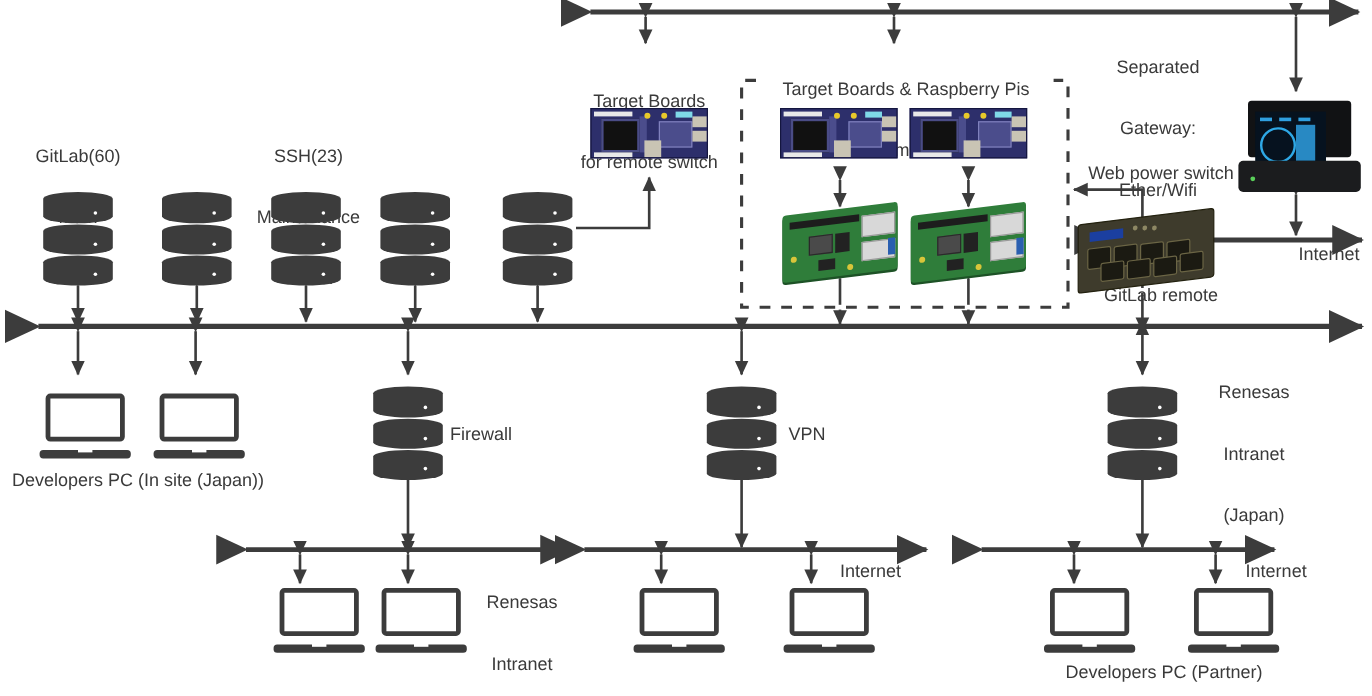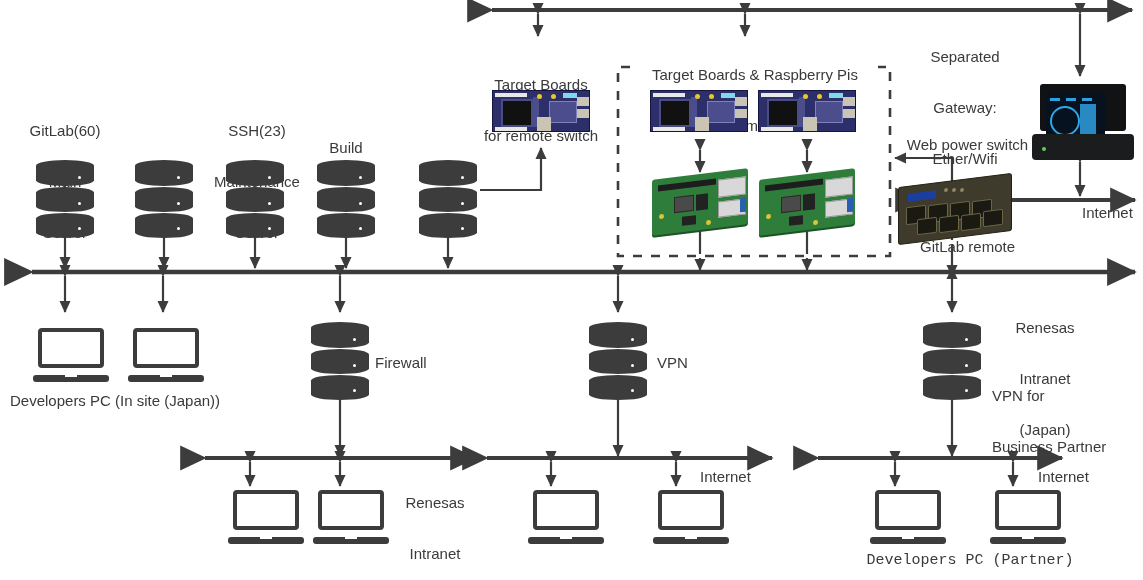--- a/index.html
+++ b/index.html
@@ -160,24 +160,20 @@
 
   <div class="lbl c" style="left:0px;top:88px;width:130px;">
     <div>GitLab(60)</div>
     <div>Main</div>
     <div>Server</div>
   </div>
   <div class="lbl c" style="left:192px;top:88px;width:130px;">
     <div>SSH(23)</div>
     <div>Maintenance</div>
     <div>Server</div>
-  </div>
-  <div class="lbl c" style="left:291px;top:105px;width:110px;">
-    <div>Build</div>
-    <div>Servers</div>
   </div>
 
   <div class="dbicon" style="left:36px;top:160px;width:58px;height:78px;">
     <div class="band" style="top:0px;height:26px;">
         <div class="dot" style="top:16px;"></div>
       </div>
     <div class="band" style="top:27px;height:25px;">
         <div class="dot" style="top:15px;"></div>
       </div>
     <div class="band" style="top:53px;height:25px;">
@@ -392,24 +388,20 @@
     <div class="band" style="top:0px;height:26px;">
         <div class="dot" style="top:16px;"></div>
       </div>
     <div class="band" style="top:27px;height:25px;">
         <div class="dot" style="top:15px;"></div>
       </div>
     <div class="band" style="top:53px;height:25px;">
         <div class="dot" style="top:14px;"></div>
       </div>
   </div>
-  <div class="lbl l" style="left:992px;top:353px;width:150px;">
-    <div>VPN for</div>
-    <div>Business Partner</div>
-  </div>
 
   <div class="laptop" style="left:228px;top:490px;width:76px;height:54px;">
     <div class="screen"></div>
       <div class="base"></div>
       <div class="notch"></div>
   </div>
   <div class="laptop" style="left:313px;top:490px;width:76px;height:54px;">
     <div class="screen"></div>
       <div class="base"></div>
       <div class="notch"></div>
@@ -436,15 +428,15 @@
     <div class="screen"></div>
       <div class="base"></div>
       <div class="notch"></div>
   </div>
   <div class="laptop" style="left:990px;top:490px;width:76px;height:54px;">
     <div class="screen"></div>
       <div class="base"></div>
       <div class="notch"></div>
   </div>
   <div class="lbl l" style="left:1038px;top:468px;width:90px;">Internet</div>
-  <div class="lbl c" style="left:825px;top:552px;width:290px;font-family:Liberation Mono, monospace;">Developers PC (Partner)</div>
+  <div class="lbl c" style="left:825px;top:552px;width:290px;">Developers PC (Partner)</div>
 
 </div>
 
 </body></html>

